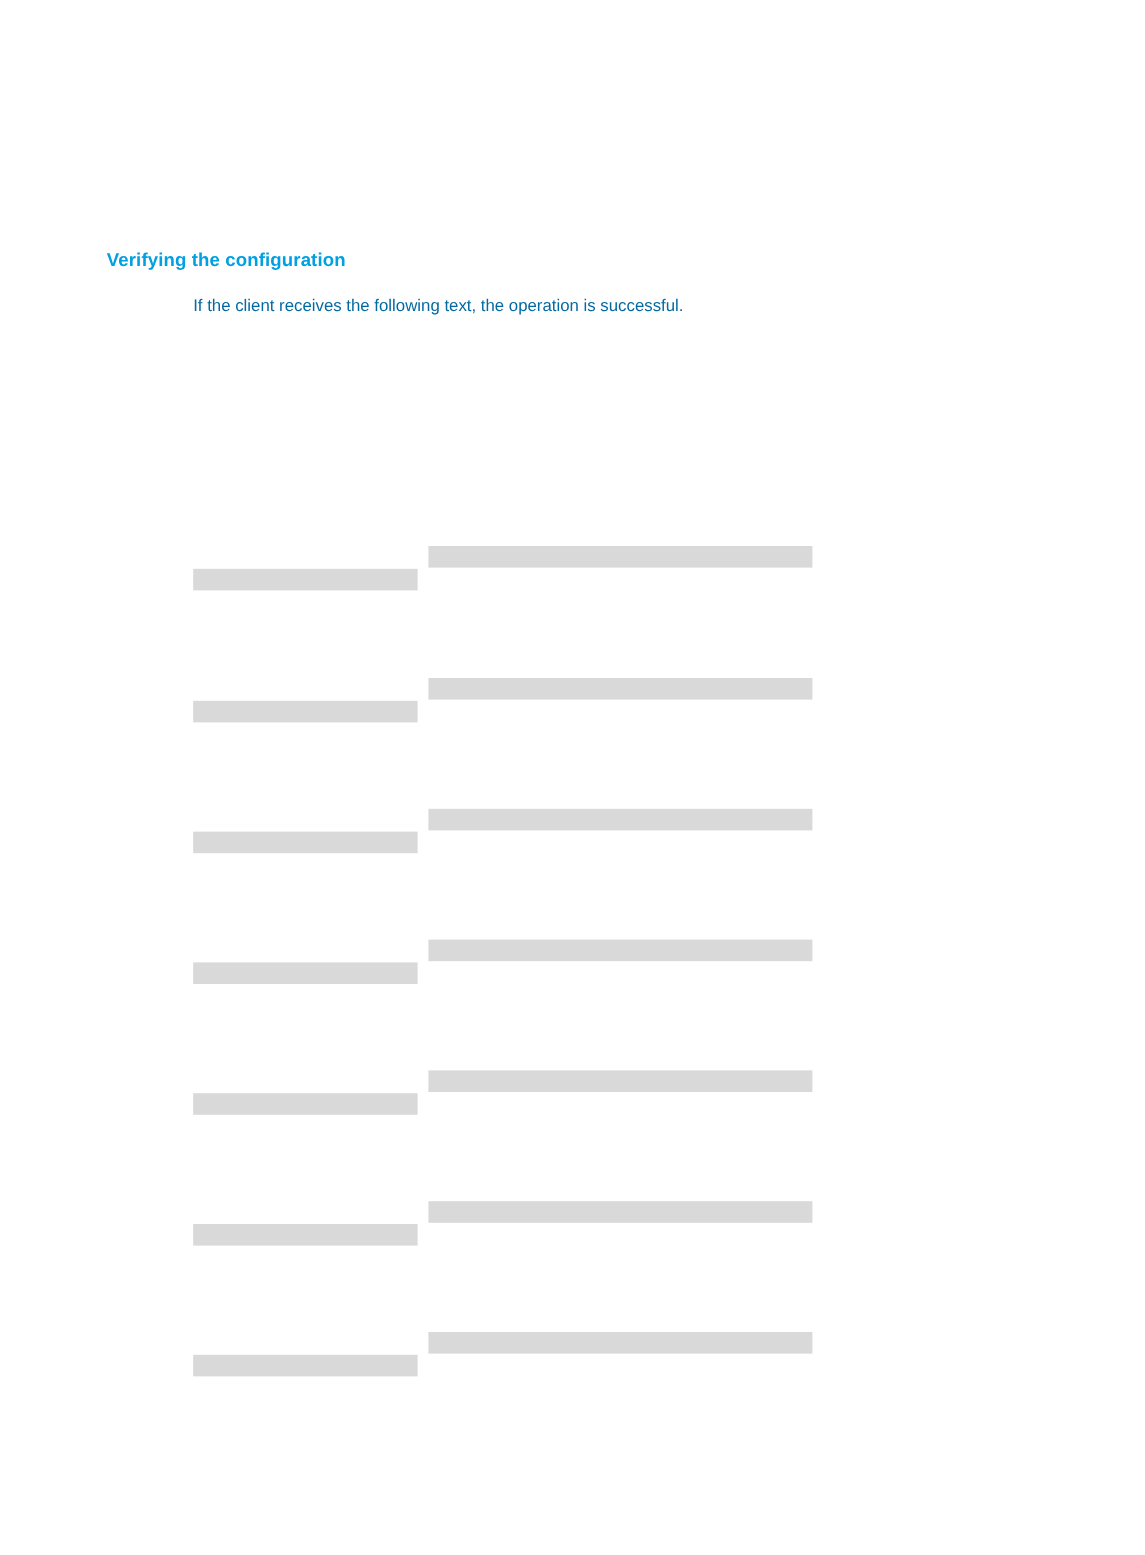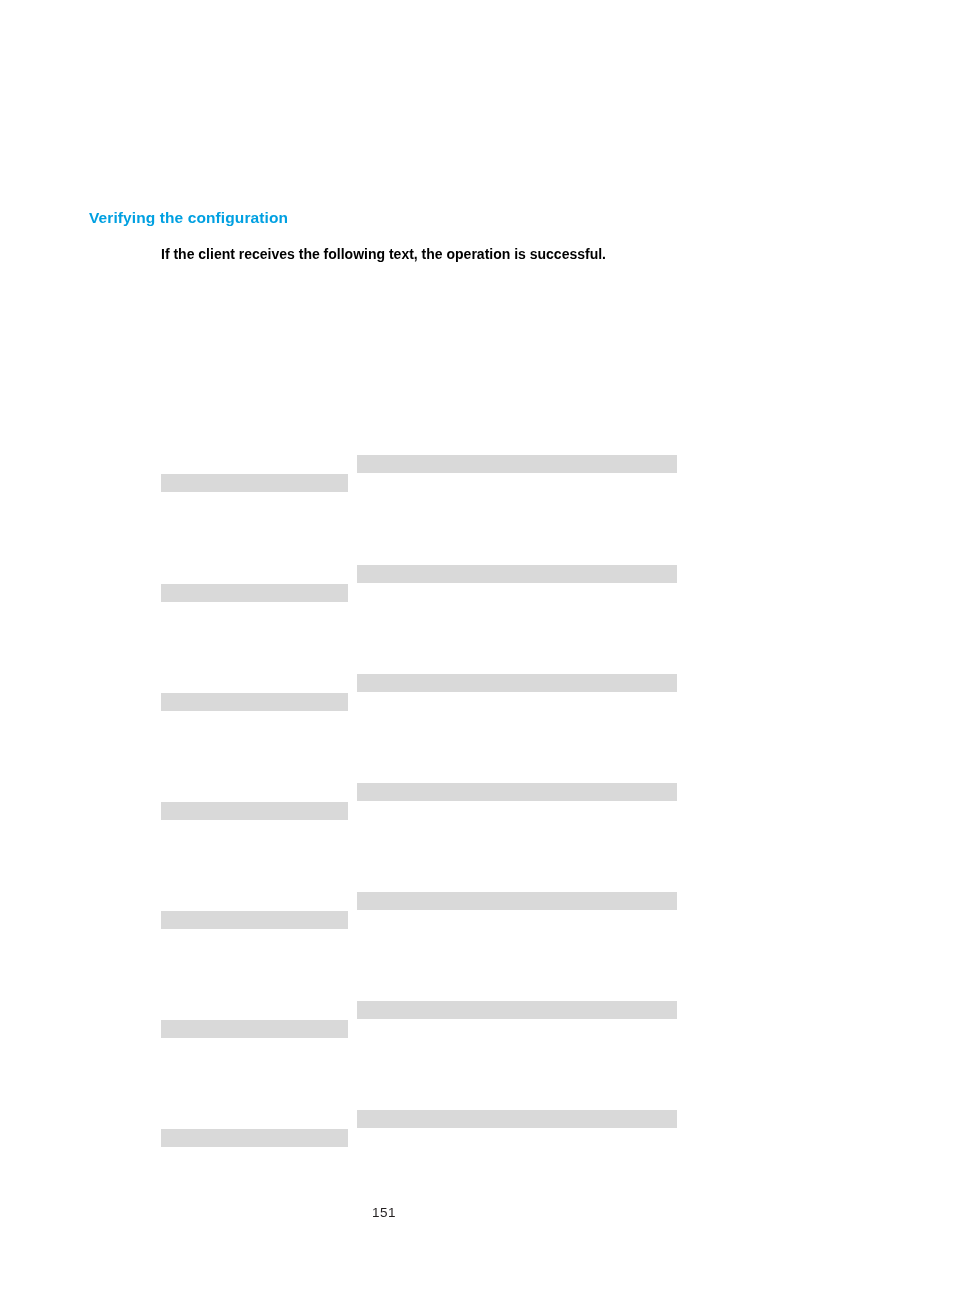--- a/index.html
+++ b/index.html
@@ -67,34 +67,33 @@
     letter-spacing: 0.5px;
   }
 </style>
 </head>
 <body>
 
 <div class="page" style="background: rgb(255, 255, 255);">
 
   <h2 class="section-heading" style="color: rgb(0, 160, 225);">Verifying the configuration</h2>
 
-  <p class="body-para" style="color: #000000; font-weight: bold;">If the client receives the following text, the operation is successful.</p>
+  <p class="body-para" style="color: #0369a1;">If the client receives the following text, the operation is successful.</p>
 
   <div class="output-block" id="output-blocks">
       <div class="bar" style="left: 357px; top: 455px; width: 320px; height: 18px; background: rgb(217, 217, 217);"></div>
       <div class="bar" style="left: 161px; top: 474px; width: 187px; height: 18px; background: rgb(217, 217, 217);"></div>
       <div class="bar" style="left: 357px; top: 565px; width: 320px; height: 18px; background: rgb(217, 217, 217);"></div>
       <div class="bar" style="left: 161px; top: 584px; width: 187px; height: 18px; background: rgb(217, 217, 217);"></div>
       <div class="bar" style="left: 357px; top: 674px; width: 320px; height: 18px; background: rgb(217, 217, 217);"></div>
       <div class="bar" style="left: 161px; top: 693px; width: 187px; height: 18px; background: rgb(217, 217, 217);"></div>
       <div class="bar" style="left: 357px; top: 783px; width: 320px; height: 18px; background: rgb(217, 217, 217);"></div>
       <div class="bar" style="left: 161px; top: 802px; width: 187px; height: 18px; background: rgb(217, 217, 217);"></div>
       <div class="bar" style="left: 357px; top: 892px; width: 320px; height: 18px; background: rgb(217, 217, 217);"></div>
       <div class="bar" style="left: 161px; top: 911px; width: 187px; height: 18px; background: rgb(217, 217, 217);"></div>
       <div class="bar" style="left: 357px; top: 1001px; width: 320px; height: 18px; background: rgb(217, 217, 217);"></div>
       <div class="bar" style="left: 161px; top: 1020px; width: 187px; height: 18px; background: rgb(217, 217, 217);"></div>
       <div class="bar" style="left: 357px; top: 1110px; width: 320px; height: 18px; background: rgb(217, 217, 217);"></div>
       <div class="bar" style="left: 161px; top: 1129px; width: 187px; height: 18px; background: rgb(217, 217, 217);"></div>
     </div>
 
-  <div class="page-number">151</div>
 
 </div>
 
 </body></html>

